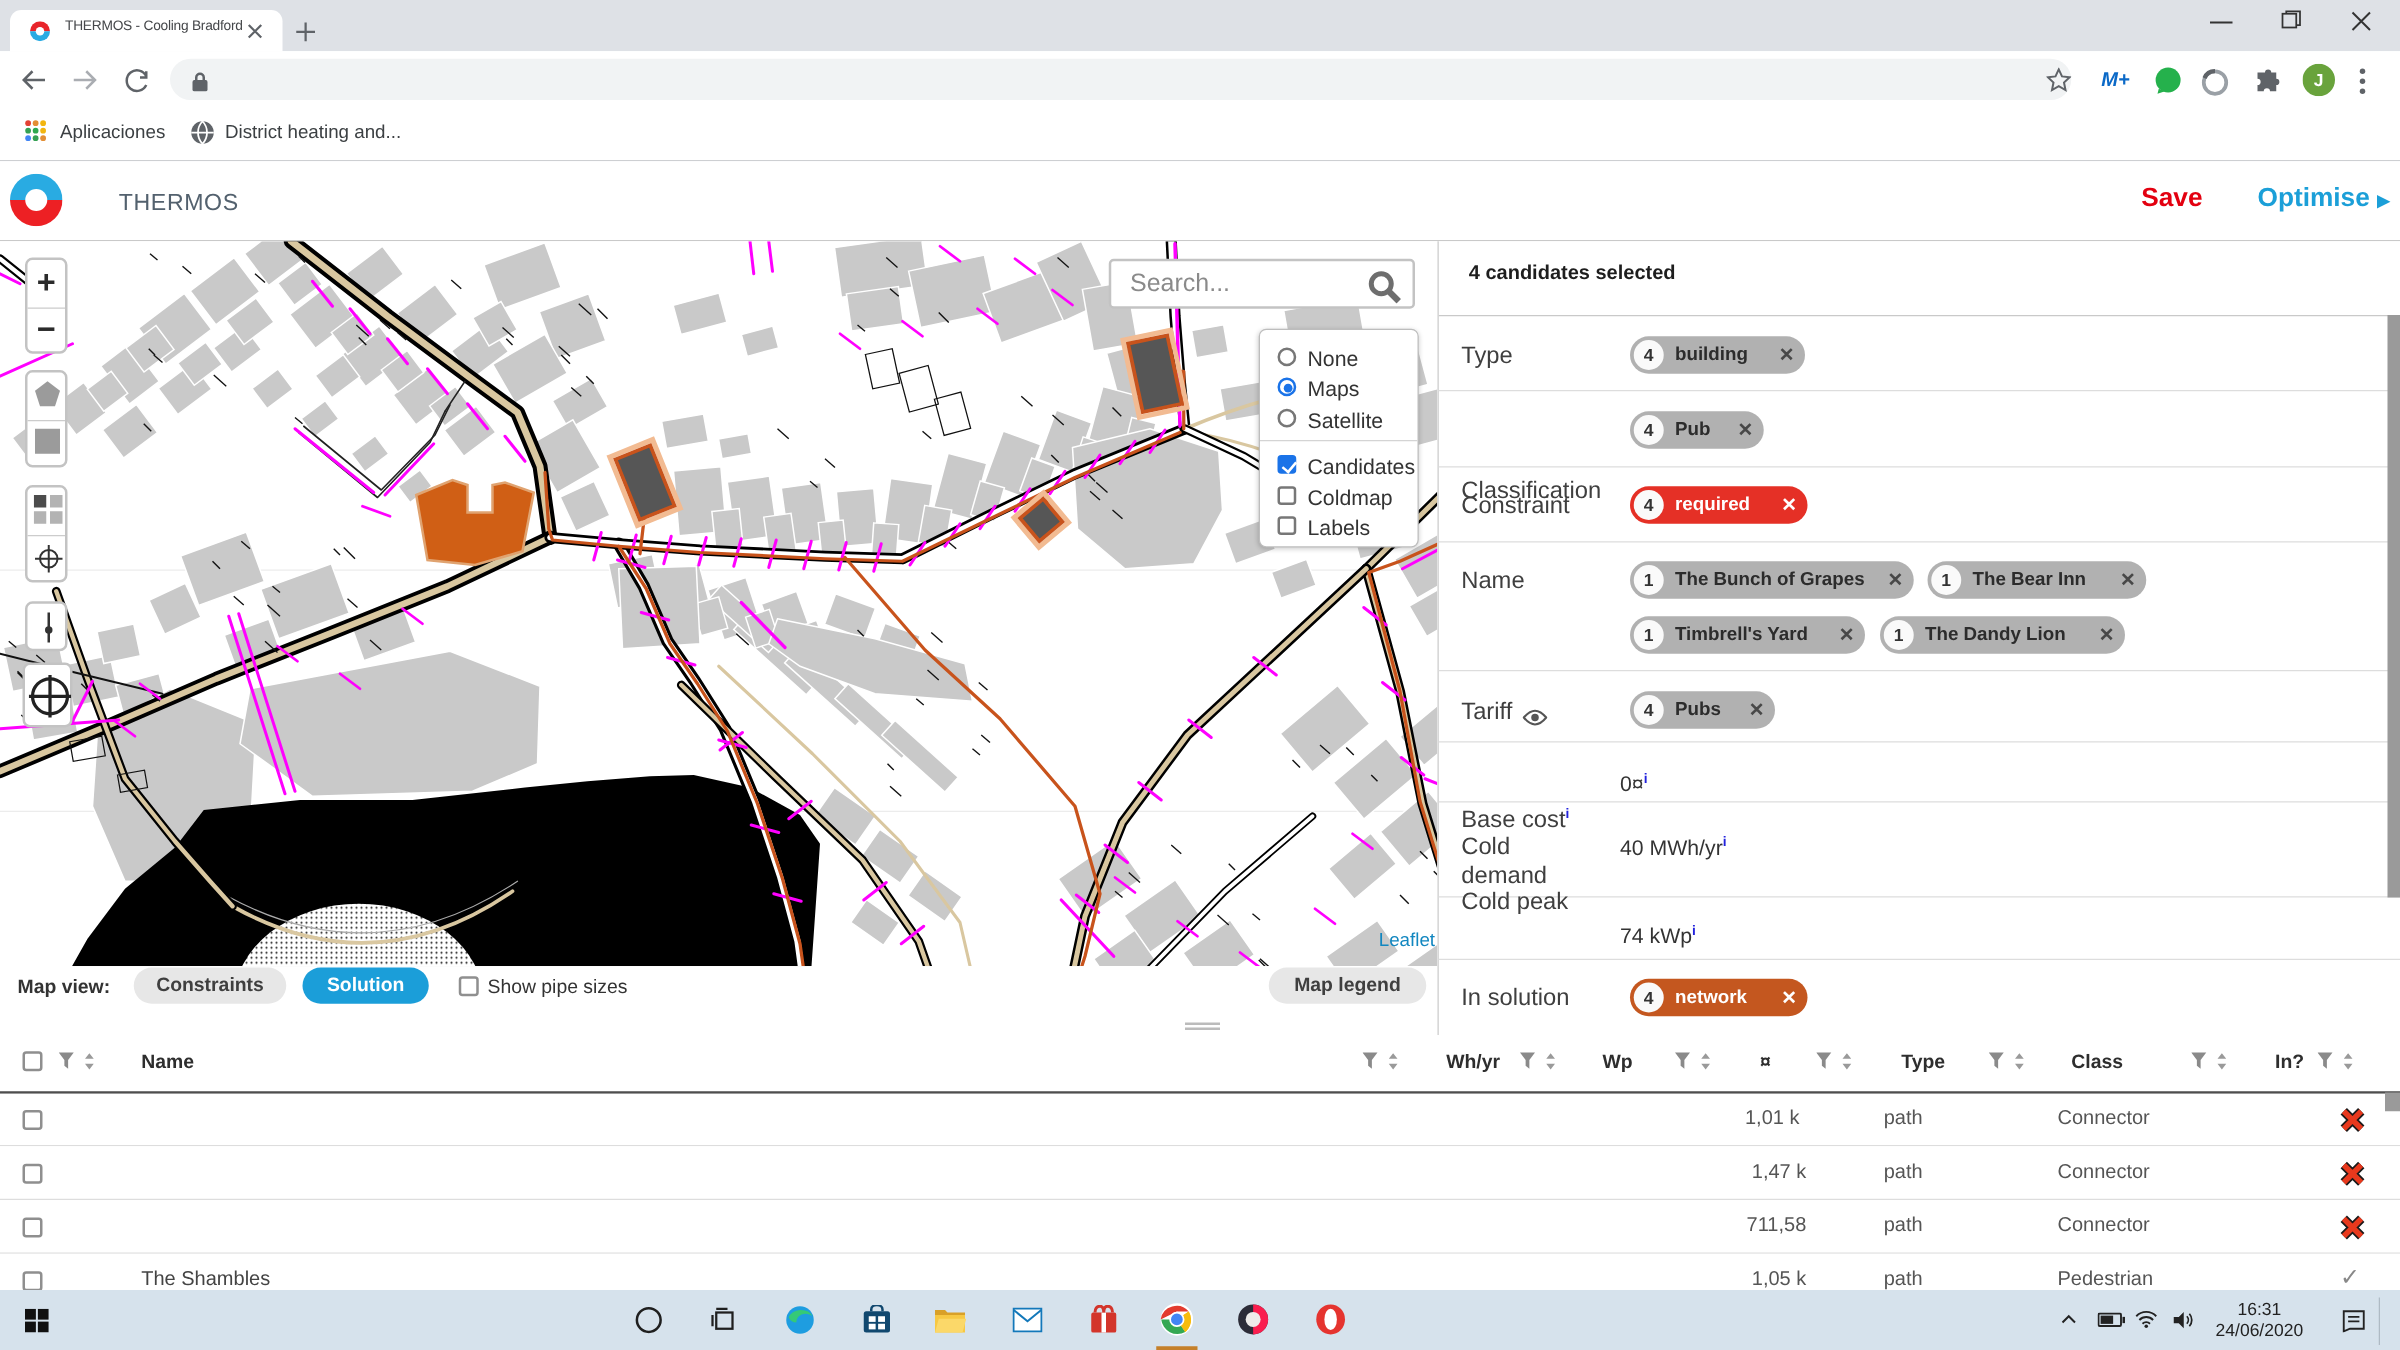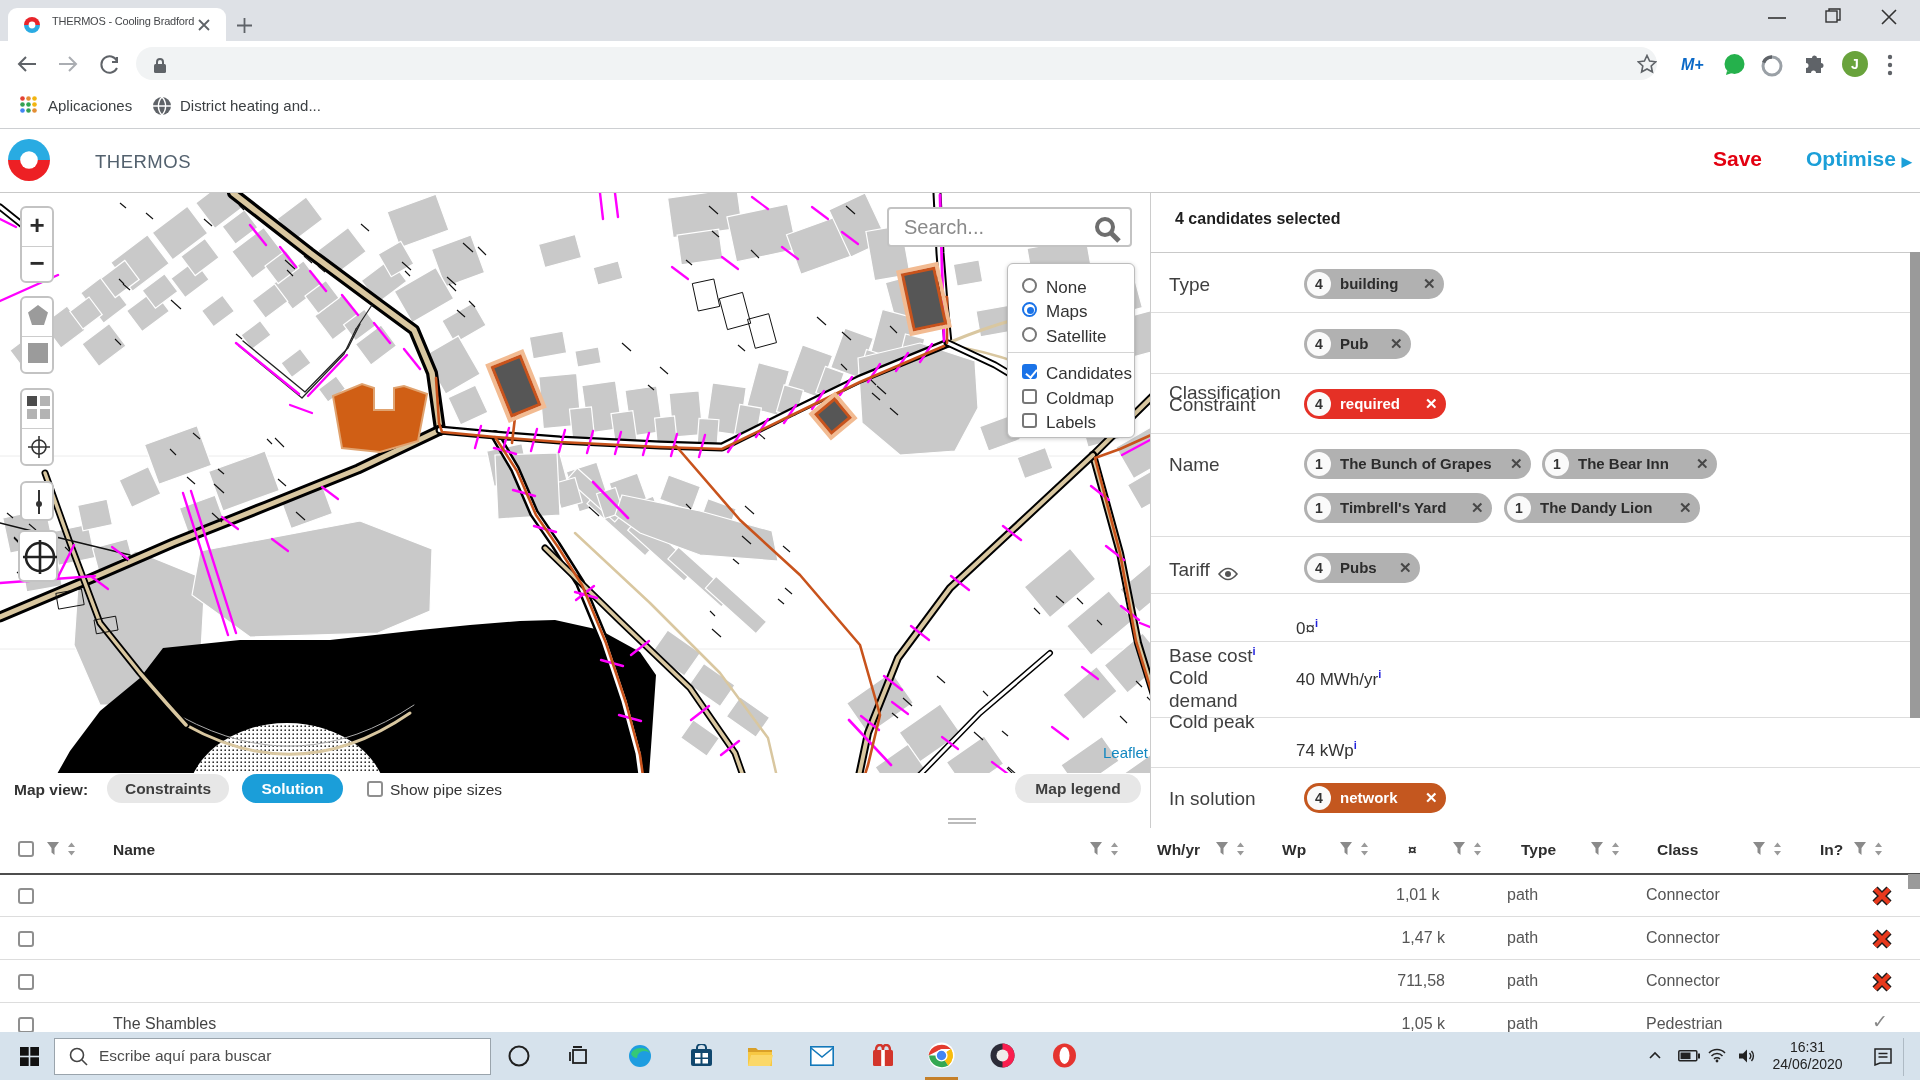--- a/index.html
+++ b/index.html
@@ -794,27 +794,20 @@
   <div class="abs" id="vscroll"></div>
   <div class="abs" id="tscroll"></div>
 
   <div class="abs" id="taskbar"></div>
   <svg class="abs" style="left:20px; top:1047px;" width="19" height="19" viewBox="0 0 19 19">
     <rect x="0" y="0" width="8.7" height="8.7" fill="#111"></rect>
     <rect x="10.3" y="0" width="8.7" height="8.7" fill="#111"></rect>
     <rect x="0" y="10.3" width="8.7" height="8.7" fill="#111"></rect>
     <rect x="10.3" y="10.3" width="8.7" height="8.7" fill="#111"></rect>
   </svg>
-  <div class="abs" id="winsearch">
-    <svg style="position:absolute; left:14px; top:8px;" width="19" height="19" viewBox="0 0 19 19">
-      <circle cx="8" cy="8" r="6.5" fill="none" stroke="#444" stroke-width="1.6"></circle>
-      <path d="M13 13 L18 18" stroke="#444" stroke-width="1.6"></path>
-    </svg>
-    <span>Escribe aquí para buscar</span>
-  </div>
 
   <svg class="abs" style="left:508px; top:1045px;" width="22" height="22" viewBox="0 0 22 22">
     <circle cx="11" cy="11" r="9.5" fill="none" stroke="#1f1f1f" stroke-width="2"></circle>
   </svg>
   <svg class="abs" style="left:568px; top:1045px;" width="22" height="22" viewBox="0 0 22 22">
     <rect x="5" y="5" width="13" height="13" fill="none" stroke="#1f1f1f" stroke-width="1.8"></rect>
     <path d="M2 7 V16 M5 2 H14" stroke="#1f1f1f" stroke-width="1.8" fill="none"></path>
   </svg>
   <svg class="abs" style="left:628px; top:1044px;" width="24" height="24" viewBox="0 0 24 24">
     <circle cx="12" cy="12" r="11" fill="#1e9de0"></circle>

